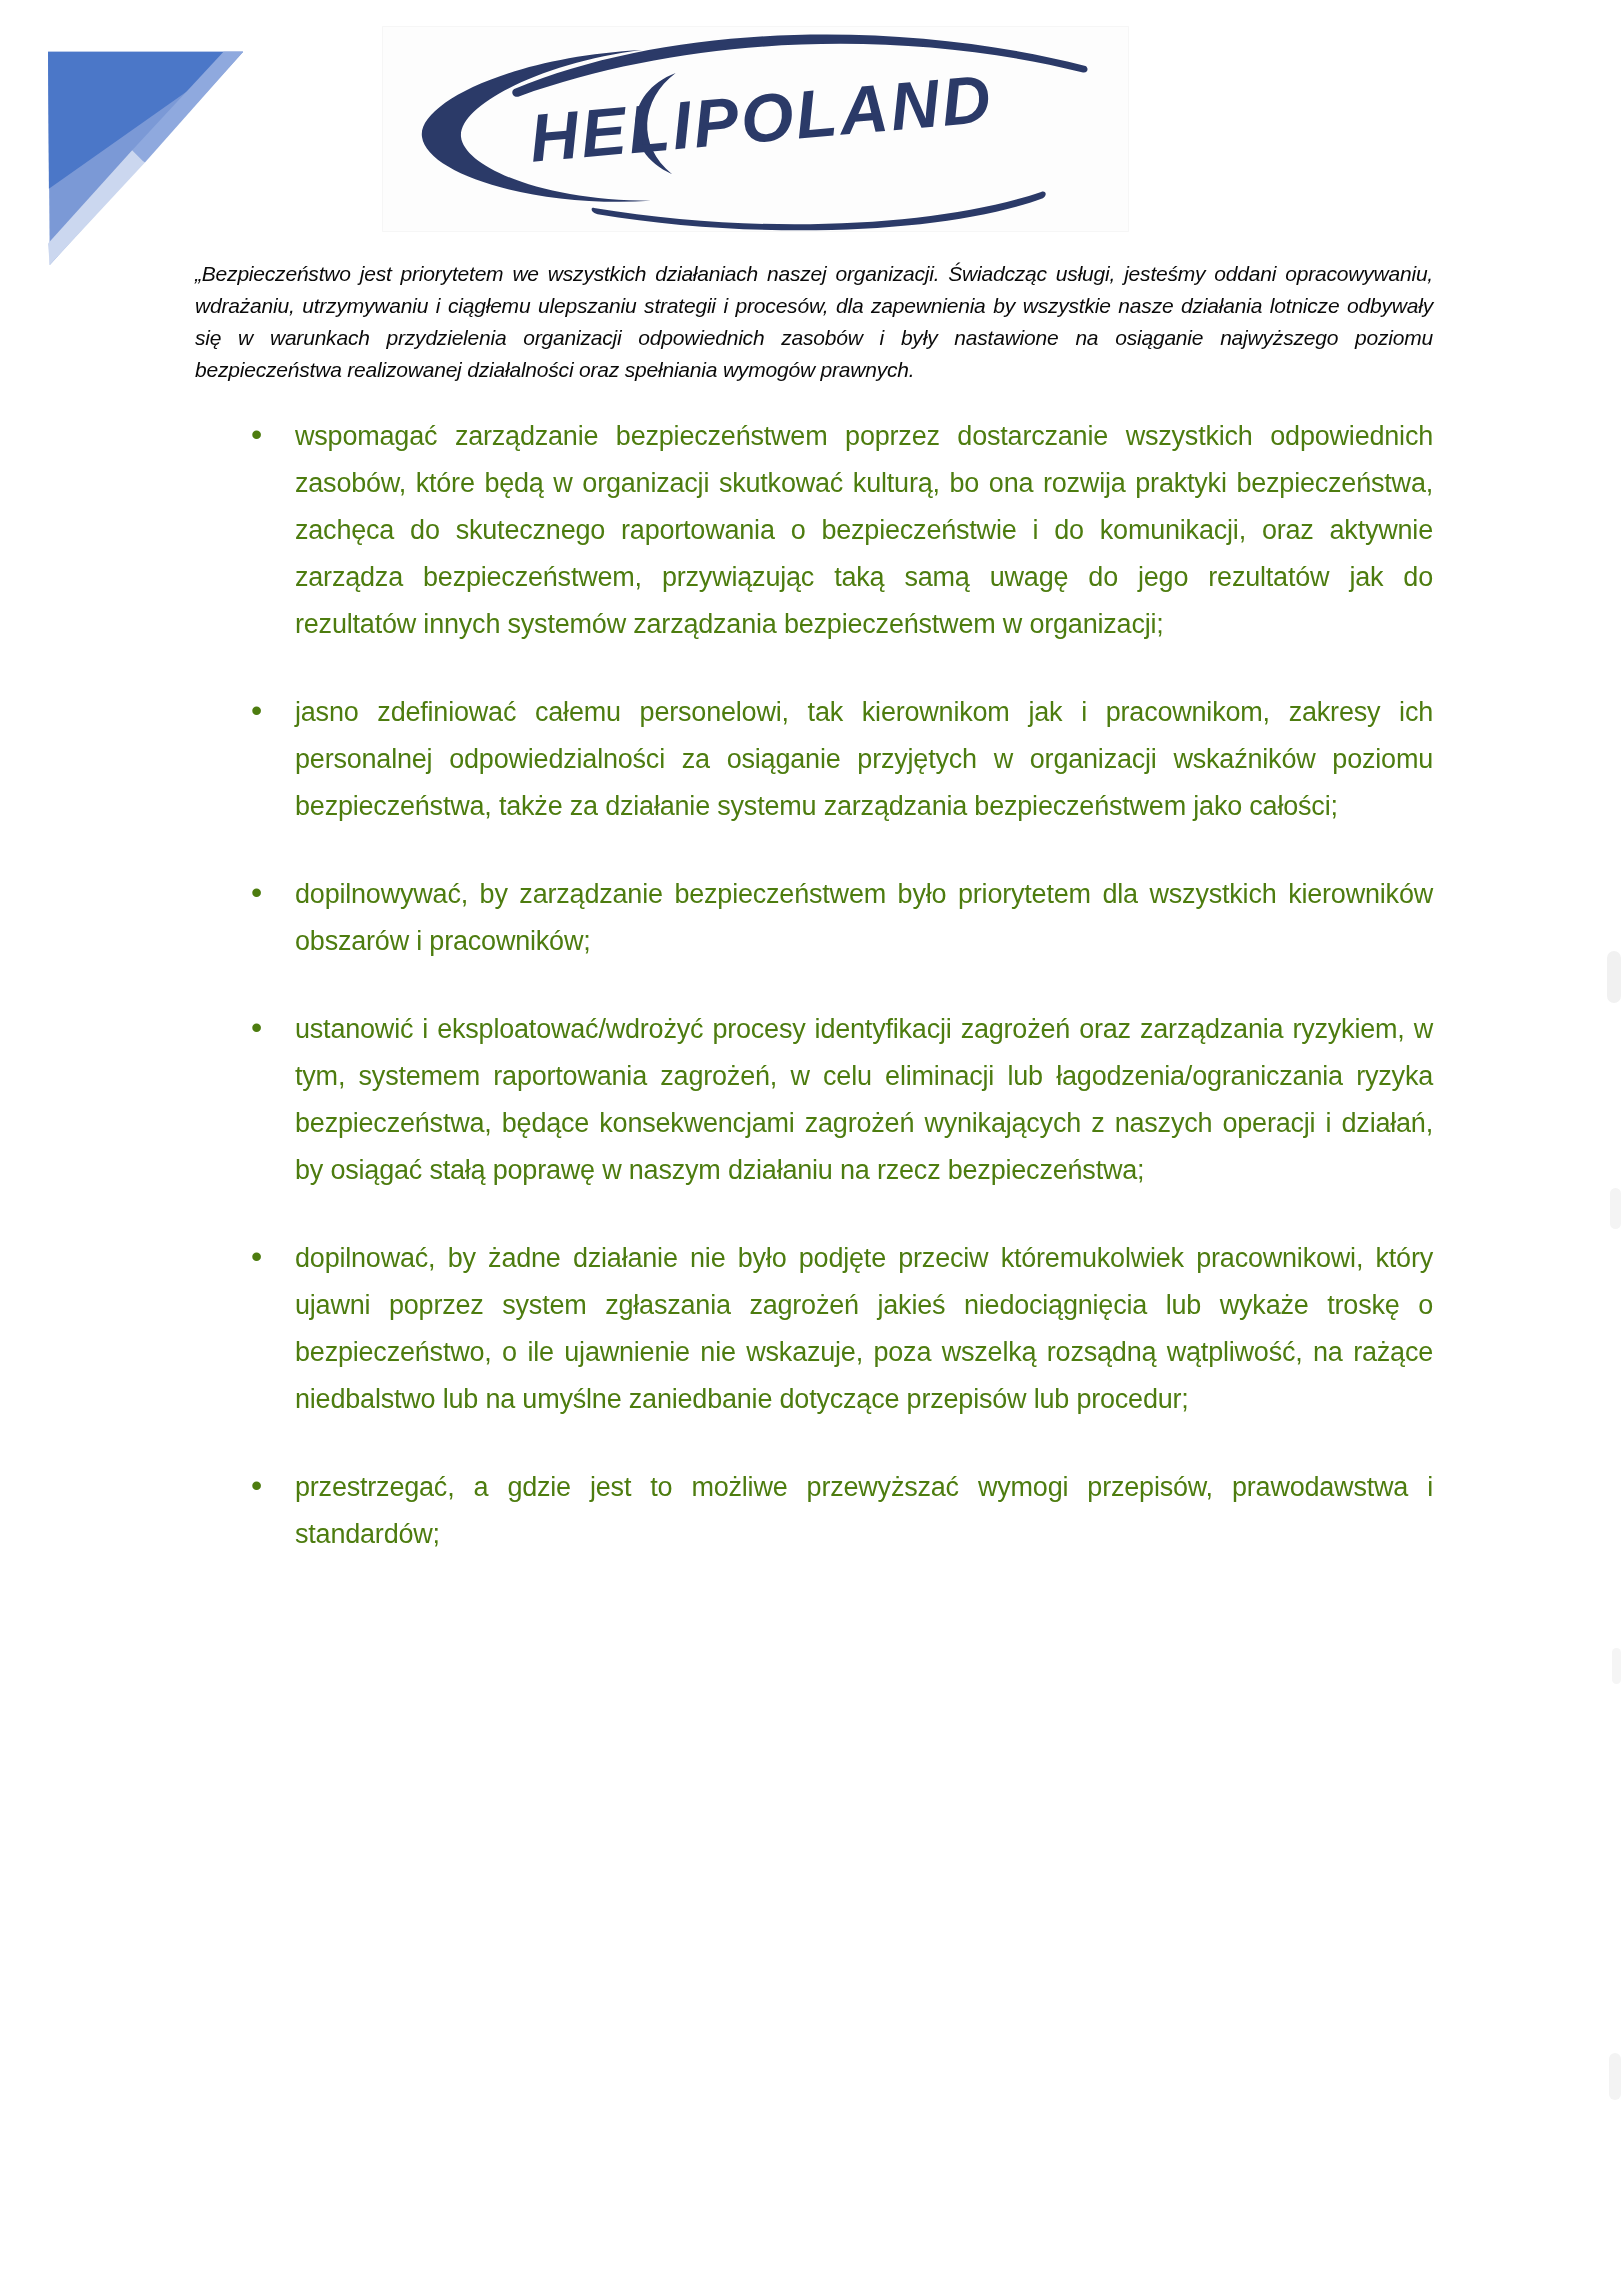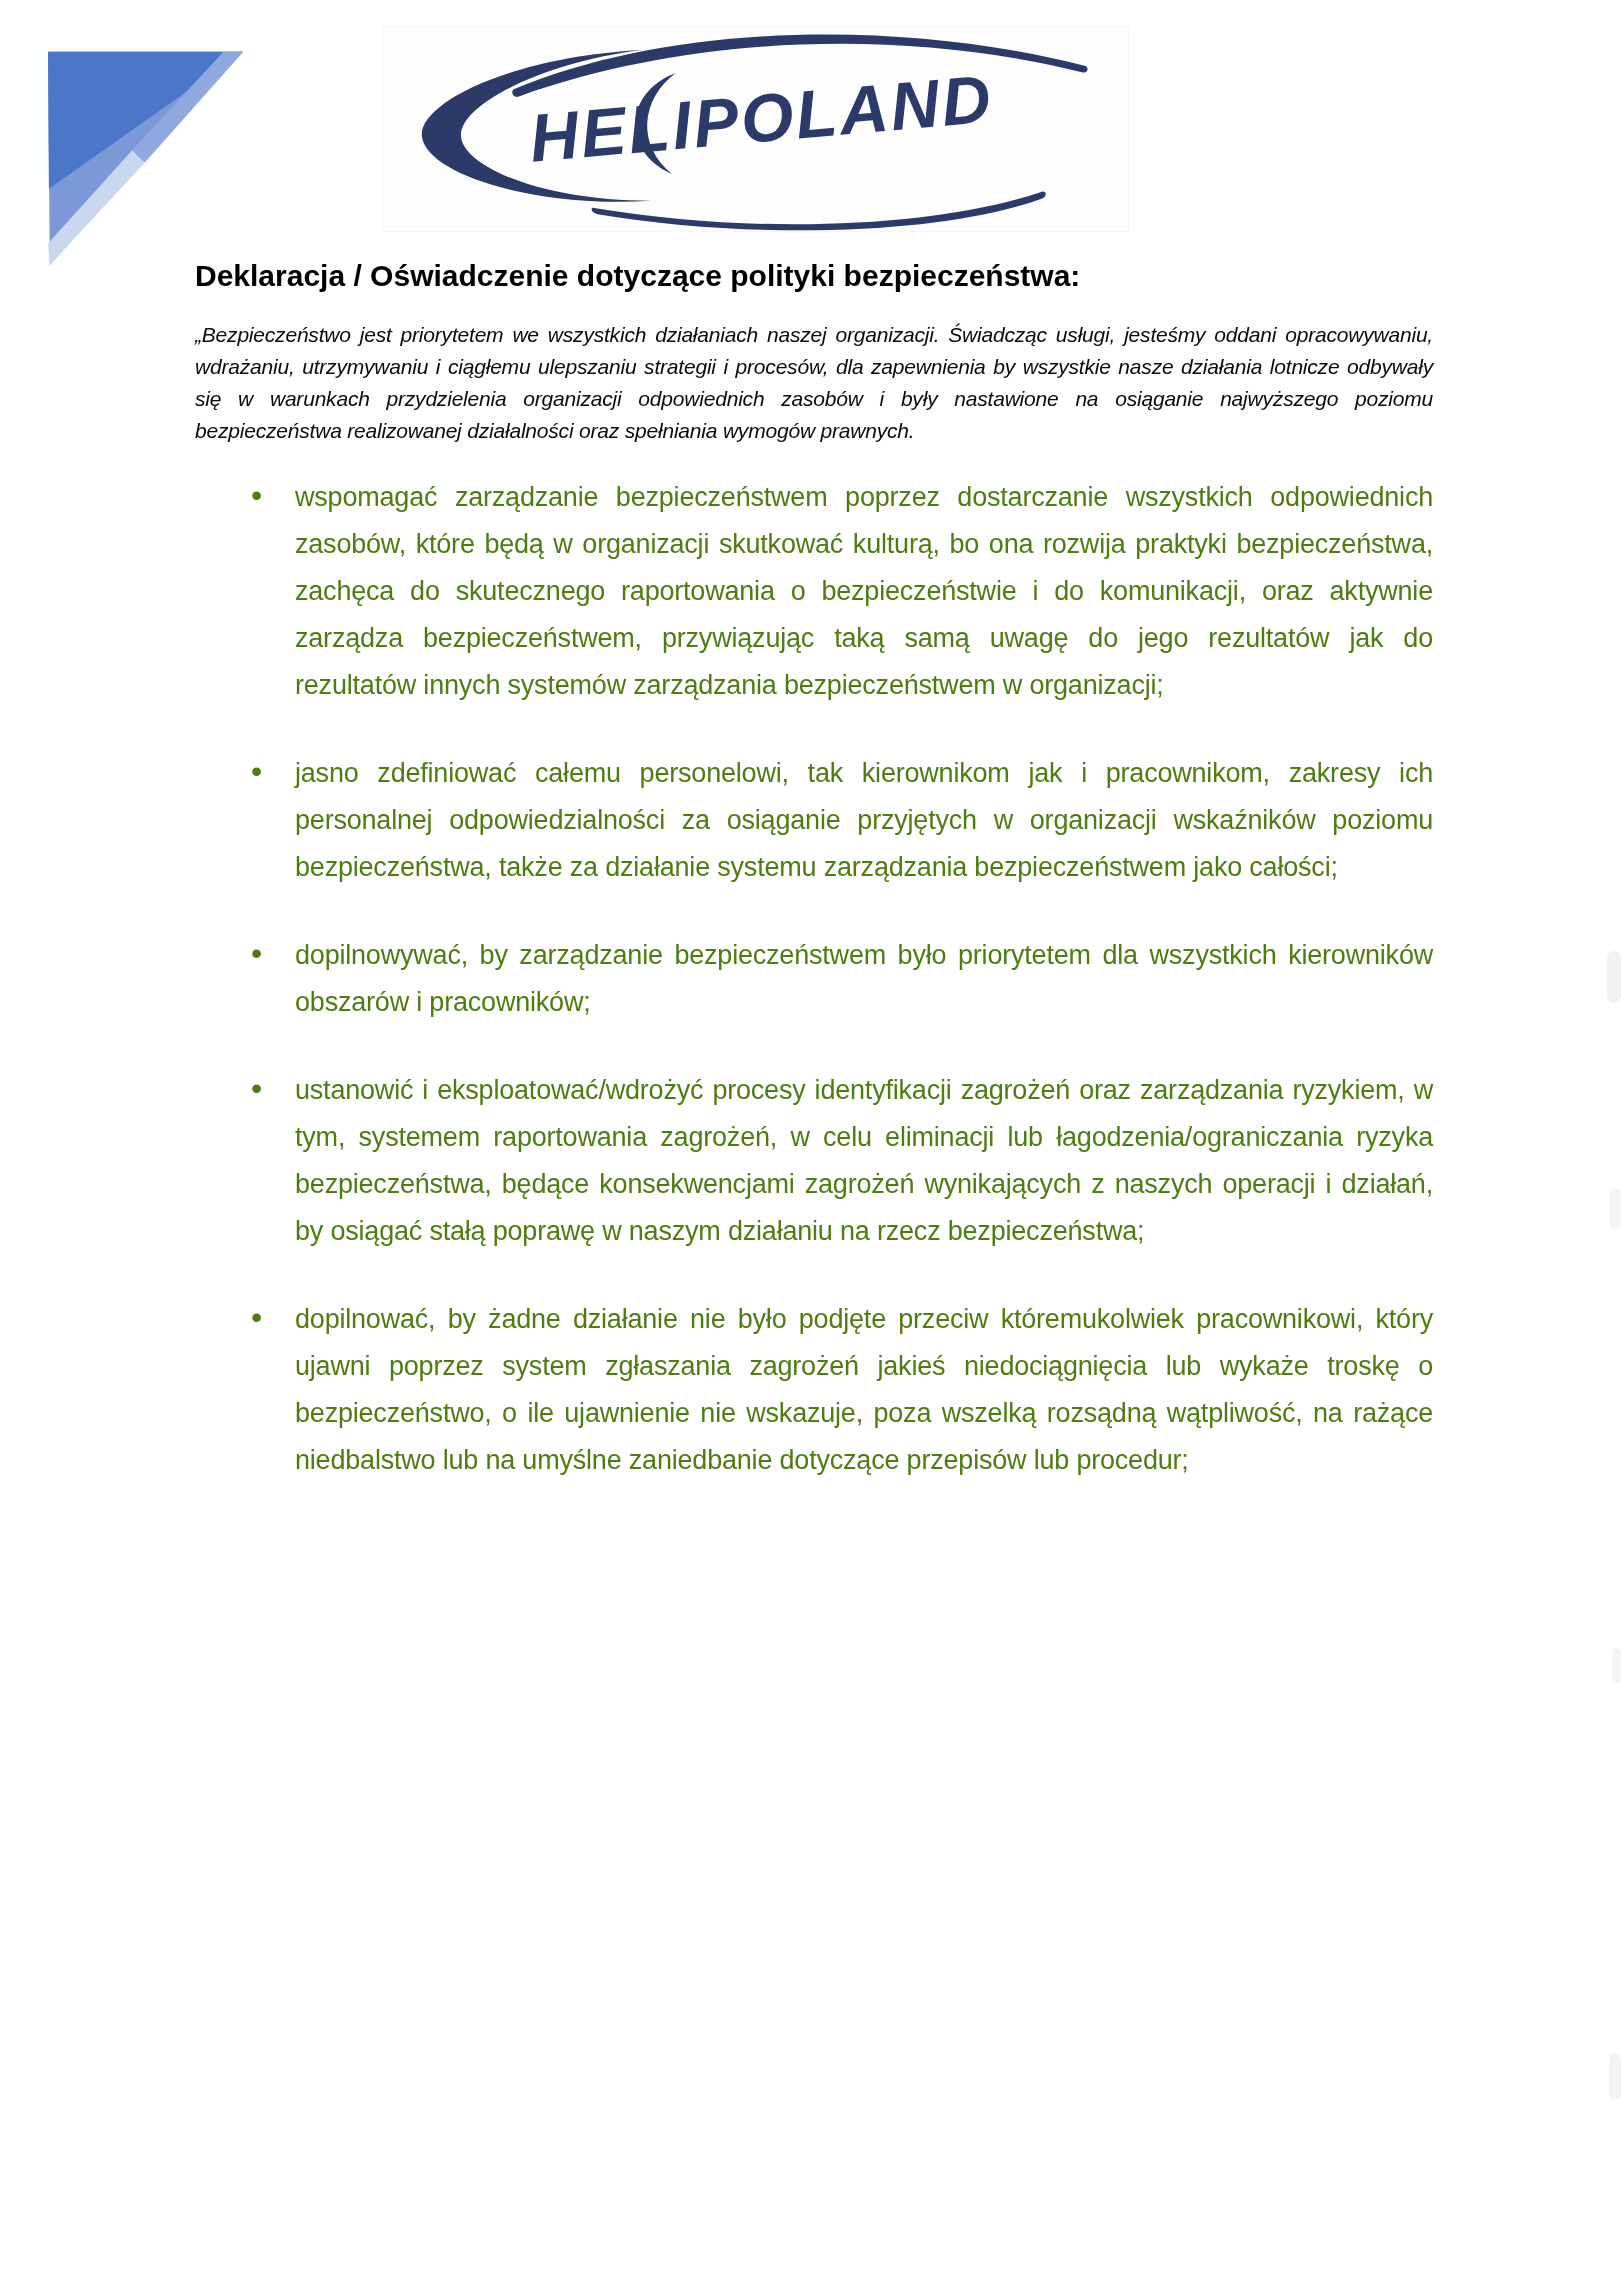--- a/index.html
+++ b/index.html
@@ -100,30 +100,30 @@
 
       <path fill="#2b3a68" d="M 208,204 C 400,236 600,224 712,186 C 718,184 719,190 714,193 C 610,232 400,242 212,211 C 205,210 203,203 208,204 Z"></path>
 
       <text class="logo-text-svg" x="138" y="152" font-size="76" fill="#2b3a68" transform="rotate(-5 138 152)">HELIPOLAND</text>
     </svg>
   </div>
 
   <div class="content">
 
 
-    <h2 class="decl-heading">Deklaracja / Oświadczenie dotyczące polityki bezpieczeństwa:</h2>
 
     <p class="body-para">„Bezpieczeństwo jest priorytetem we wszystkich działaniach naszej organizacji. Świadcząc usługi, jesteśmy oddani opracowywaniu, wdrażaniu, utrzymywaniu i ciągłemu ulepszaniu strategii i procesów, dla zapewnienia by wszystkie nasze działania lotnicze odbywały się w warunkach przydzielenia organizacji odpowiednich zasobów i były nastawione na osiąganie najwyższego poziomu bezpieczeństwa realizowanej działalności oraz spełniania wymogów prawnych.</p>
 
     <ul class="commitments">
       <li>wspomagać zarządzanie bezpieczeństwem poprzez dostarczanie wszystkich odpowiednich zasobów, które będą w organizacji skutkować kulturą, bo ona rozwija praktyki bezpieczeństwa, zachęca do skutecznego raportowania o bezpieczeństwie i do komunikacji, oraz aktywnie zarządza bezpieczeństwem, przywiązując taką samą uwagę do jego rezultatów jak do rezultatów innych systemów zarządzania bezpieczeństwem w organizacji;</li>
       <li>jasno zdefiniować całemu personelowi, tak kierownikom jak i pracownikom, zakresy ich personalnej odpowiedzialności za osiąganie przyjętych w organizacji wskaźników poziomu bezpieczeństwa, także za działanie systemu zarządzania bezpieczeństwem jako całości;</li>
       <li>dopilnowywać, by zarządzanie bezpieczeństwem było priorytetem dla wszystkich kierowników obszarów i pracowników;</li>
       <li>ustanowić i eksploatować/wdrożyć procesy identyfikacji zagrożeń oraz zarządzania ryzykiem, w tym, systemem raportowania zagrożeń, w celu eliminacji lub łagodzenia/ograniczania ryzyka bezpieczeństwa, będące konsekwencjami zagrożeń wynikających z naszych operacji i działań, by osiągać stałą poprawę w naszym działaniu na rzecz bezpieczeństwa;</li>
       <li>dopilnować, by żadne działanie nie było podjęte przeciw któremukolwiek pracownikowi, który ujawni poprzez system zgłaszania zagrożeń jakieś niedociągnięcia lub wykaże troskę o bezpieczeństwo, o ile ujawnienie nie wskazuje, poza wszelką rozsądną wątpliwość, na rażące niedbalstwo lub na umyślne zaniedbanie dotyczące przepisów lub procedur;</li>
+      <li>przestrzegać, a gdzie jest to możliwe przewyższać wymogi przepisów, prawodawstwa i standardów;</li>
     </ul>
 
   </div>
 
   <div class="artifact a1"></div>
   <div class="artifact a2"></div>
   <div class="artifact a3"></div>
   <div class="artifact a4"></div>
 
 </div>

